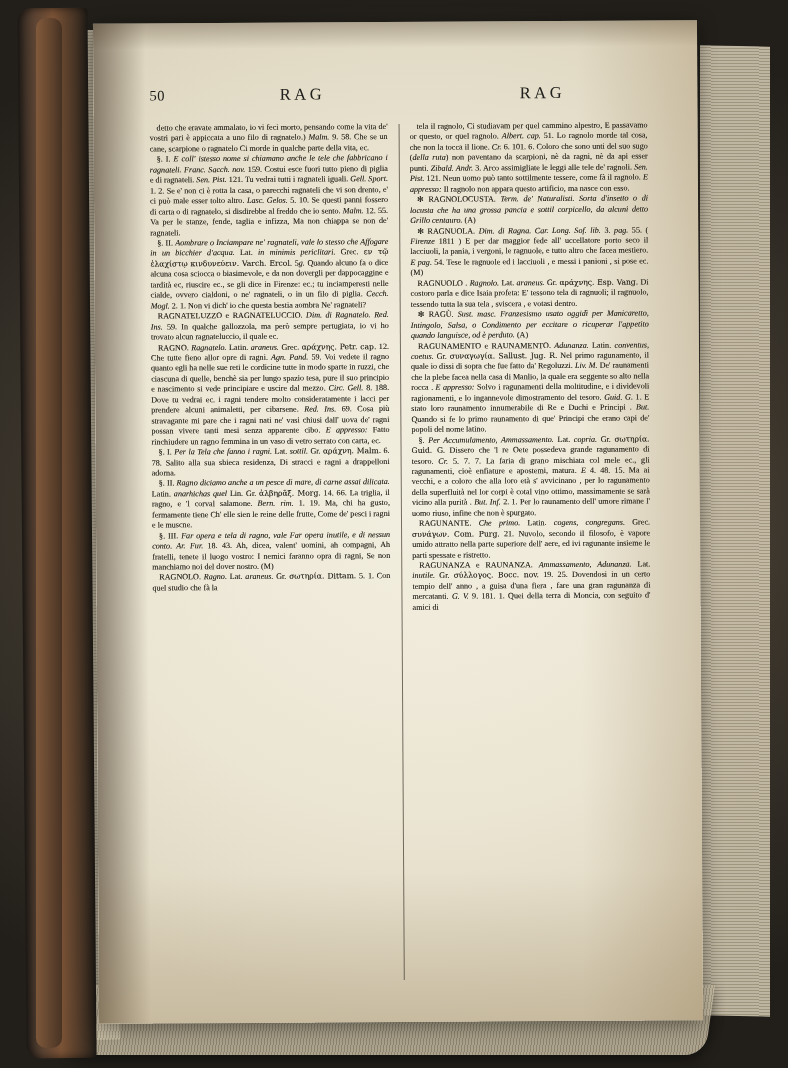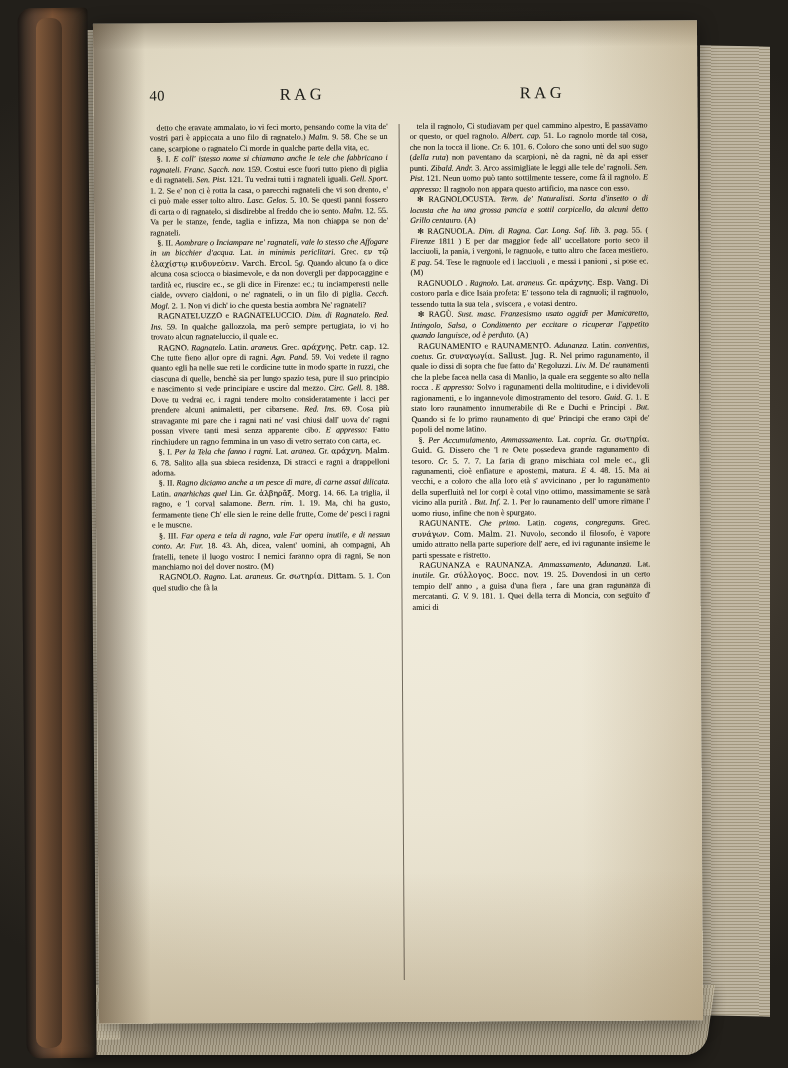--- a/index.html
+++ b/index.html
@@ -199,45 +199,45 @@
   <div class="spine-edge"></div>
 
   <div class="page">
     <div class="page-shadow-left"></div>
     <div class="page-shadow-top"></div>
     <div class="page-stain"></div>
     <div class="page-stain2"></div>
 
     <div class="text-area">
       <div class="header-row">
-        <div class="folio">40</div>
+        <div class="folio">50</div>
         <div class="run-head">RAG</div>
         <div class="run-head right">RAG</div>
       </div>
 
       <div class="columns">
         <div class="rule"></div>
         <div class="col left">
             <p>detto che eravate ammalato, io vi feci morto, pensando come la vita de' vostri pari è appiccata a uno filo di ragnatelo.) <i>Malm.</i> 9. 58. Che se un cane, scarpione o ragnatelo Ci morde in qualche parte della vita, ec.</p>
             <p>§. I. <i>E coll' istesso nome si chiamano anche le tele che fabbricano i ragnateli. Franc. Sacch. nov.</i> 159. Costui esce fuori tutto pieno di piglia e di ragnateli. <i>Sen. Pist.</i> 121. Tu vedrai tutti i ragnateli iguali. <i>Gell. Sport.</i> 1. 2. Se e' non ci è rotta la casa, o parecchi ragnateli che vi son drento, e' ci può male esser tolto altro. <i>Lasc. Gelos.</i> 5. 10. Se questi panni fossero di carta o di ragnatelo, si disdirebbe al freddo che io sento. <i>Malm.</i> 12. 55. Va per le stanze, fende, taglia e infizza, Ma non chiappa se non de' ragnateli.</p>
             <p>§. II. <i>Aombrare o Inciampare ne' ragnateli, vale lo stesso che Affogare in un bicchier d'acqua.</i> Lat. <i>in minimis periclitari.</i> Grec. <span class="gk">εν τῷ ἐλαχίστῳ κινδυνεύειν. Varch. Ercol.</span> 5<i>g.</i> Quando alcuno fa o dice alcuna cosa sciocca o biasimevole, e da non dovergli per dappocaggine e tardità ec, riuscire ec., se gli dice in Firenze: ec.; tu inciamperesti nelle cialde, ovvero cialdoni, o ne' ragnateli, o in un filo di piglia. <i>Cecch. Mogl.</i> 2. 1. Non vi dich' io che questa bestia aombra Ne' ragnateli?</p>
             <p>RAGNATELUZZO e RAGNATELUCCIO. <i>Dim. di Ragnatelo. Red. Ins.</i> 59. In qualche gallozzola, ma però sempre pertugiata, io vi ho trovato alcun ragnateluccio, il quale ec.</p>
             <p>RAGNO. <i>Ragnatelo.</i> Latin. <i>araneus.</i> Grec. <span class="gk">αράχνης. Petr. cap.</span> 12. Che tutte fieno allor opre di ragni. <i>Agn. Pand.</i> 59. Voi vedete il ragno quanto egli ha nelle sue reti le cordicine tutte in modo sparte in ruzzi, che ciascuna di quelle, benchè sia per lungo spazio tesa, pure il suo principio e nascimento si vede principiare e uscire dal mezzo. <i>Circ. Gell.</i> 8. 188. Dove tu vedrai ec. i ragni tendere molto consideratamente i lacci per prendere alcuni animaletti, per cibarsene. <i>Red. Ins.</i> 69. Cosa più stravagante mi pare che i ragni nati ne' vasi chiusi dall' uova de' ragni possan vivere tanti mesi senza apparente cibo. <i>E appresso:</i> Fatto rinchiudere un ragno femmina in un vaso di vetro serrato con carta, ec.</p>
-            <p>§. I. <i>Per la Tela che fanno i ragni.</i> Lat. <i>aranea.</i> Gr. <span class="gk">αράχνη. Malm.</span> 6. 78. Salito alla sua sbieca residenza, Di stracci e ragni a drappelloni adorna.</p>
+            <p>§. I. <i>Per la Tela che fanno i ragni.</i> Lat. <i>sottil.</i> Gr. <span class="gk">αράχνη. Malm.</span> 6. 78. Salito alla sua sbieca residenza, Di stracci e ragni a drappelloni adorna.</p>
             <p>§. II. <i>Ragno diciamo anche a un pesce di mare, di carne assai dilicata.</i> Latin. <i>anarhichas quel</i> Lin. Gr. <span class="gk">ἀλβηρᾶξ. Morg.</span> 14. 66. La triglia, il ragno, e 'l corval salamone. <i>Bern. rim.</i> 1. 19. Ma, chi ha gusto, fermamente tiene Ch' elle sien le reine delle frutte, Come de' pesci i ragni e le muscne.</p>
             <p>§. III. <i>Far opera e tela di ragno, vale Far opera inutile, e di nessun conto. Ar. Fur.</i> 18. 43. Ah, dicea, valent' uomini, ah compagni, Ah fratelli, tenete il luogo vostro: I nemici faranno opra di ragni, Se non manchiamo noi del dover nostro. (M)</p>
             <p>RAGNOLO. <i>Ragno.</i> Lat. <i>araneus.</i> Gr. <span class="gk">σωτηρία. Dittam.</span> 5. 1. Con quel studio che fà la</p>
           </div>
         <div class="col right">
             <p>tela il ragnolo, Ci studiavam per quel cammino alpestro, E passavamo or questo, or quel ragnolo. <i>Albert. cap.</i> 51. Lo ragnolo morde tal cosa, che non la tocca il lione. <i>Cr.</i> 6. 101. 6. Coloro che sono unti del suo sugo (<i>della ruta</i>) non paventano da scarpioni, nè da ragni, nè da api esser punti. <i>Zibald. Andr.</i> 3. Arco assimigliate le leggi alle tele de' ragnoli. <i>Sen. Pist.</i> 121. Neun uomo può tanto sottilmente tessere, come fà il ragnolo. <i>E appresso:</i> Il ragnolo non appara questo artificio, ma nasce con esso.</p>
             <p>✻ RAGNOLOCUSTA. <i>Term. de' Naturalisti. Sorta d'insetto o di locusta che ha una grossa pancia e sottil corpicello, da alcuni detto Grillo centauro.</i> (A)</p>
             <p>✻ RAGNUOLA. <i>Dim. di Ragna. Car. Long. Sof. lib.</i> 3. <i>pag.</i> 55. ( <i>Firenze</i> 1811 ) E per dar maggior fede all' uccellatore porto seco il lacciuoli, la pania, i vergoni, le ragnuole, e tutto altro che facea mestiero. <i>E pag.</i> 54. Tese le ragnuole ed i lacciuoli , e messi i panioni , si pose ec. (M)</p>
             <p>RAGNUOLO . <i>Ragnolo.</i> Lat. <i>araneus.</i> Gr. <span class="gk">αράχνης. Esp. Vang.</span> Di costoro parla e dice Isaia profeta: E' tessono tela di ragnuoli; il ragnuolo, tessendo tutta la sua tela , sviscera , e votasi dentro.</p>
             <p>✻ RAGÙ. <i>Sust. masc. Franzesismo usato oggidì per Manicaretto, Intingolo, Salsa, o Condimento per eccitare o ricuperar l'appetito quando languisce, od è perduto.</i> (A)</p>
             <p>RAGUNAMENTO e RAUNAMENTO. <i>Adunanza.</i> Latin. <i>conventus, coetus.</i> Gr. <span class="gk">συναγωγία. Sallust. Jug. R.</span> Nel primo ragunamento, il quale io dissi di sopra che fue fatto da' Regoluzzi. <i>Liv. M.</i> De' raunamenti che la plebe facea nella casa di Manlio, la quale era seggente so alto nella rocca . <i>E appresso:</i> Solvo i ragunamenti della moltitudine, e i dividevoli ragionamenti, e lo ingannevole dimostramento del tesoro. <i>Guid. G.</i> 1. E stato loro raunamento innumerabile di Re e Duchi e Principi . <i>But.</i> Quando si fe lo primo raunamento di que' Principi che erano capi de' popoli del nome latino.</p>
             <p>§. <i>Per Accumulamento, Ammassamento.</i> Lat. <i>copria.</i> Gr. <span class="gk">σωτηρία. Guid. G.</span> Dissero che 'l re Oete possedeva grande ragunamento di tesoro. <i>Cr.</i> 5. 7. 7. La faria di grano mischiata col mele ec., gli ragunamenti, cioè enfiature e apostemi, matura. <i>E</i> 4. 48. 15. Ma ai vecchi, e a coloro che alla loro età s' avvicinano , per lo ragunamento della superfluità nel lor corpi è cotal vino ottimo, massimamente se sarà vicino alla purità . <i>But. Inf.</i> 2. 1. Per lo raunamento dell' umore rimane l' uomo riuso, infine che non è spurgato.</p>
-            <p>RAGUNANTE. <i>Che primo.</i> Latin. <i>cogens, congregans.</i> Grec. <span class="gk">συνάγων. Com. Malm.</span> 21. Nuvolo, secondo il filosofo, è vapore umido attratto nella parte superiore dell' aere, ed ivi ragunante insieme le parti spessate e ristretto.</p>
+            <p>RAGUNANTE. <i>Che primo.</i> Latin. <i>cogens, congregans.</i> Grec. <span class="gk">συνάγων. Com. Purg.</span> 21. Nuvolo, secondo il filosofo, è vapore umido attratto nella parte superiore dell' aere, ed ivi ragunante insieme le parti spessate e ristretto.</p>
             <p>RAGUNANZA e RAUNANZA. <i>Ammassamento, Adunanza.</i> Lat. <i>inutile.</i> Gr. <span class="gk">σύλλογος. Bocc. nov.</span> 19. 25. Dovendosi in un certo tempio dell' anno , a guisa d'una fiera , fare una gran ragunanza di mercatanti. <i>G. V.</i> 9. 181. 1. Quei della terra di Moncia, con seguito d' amici di</p>
           </div>
       </div>
     </div>
   </div>
 </div>
 
 </body></html>

